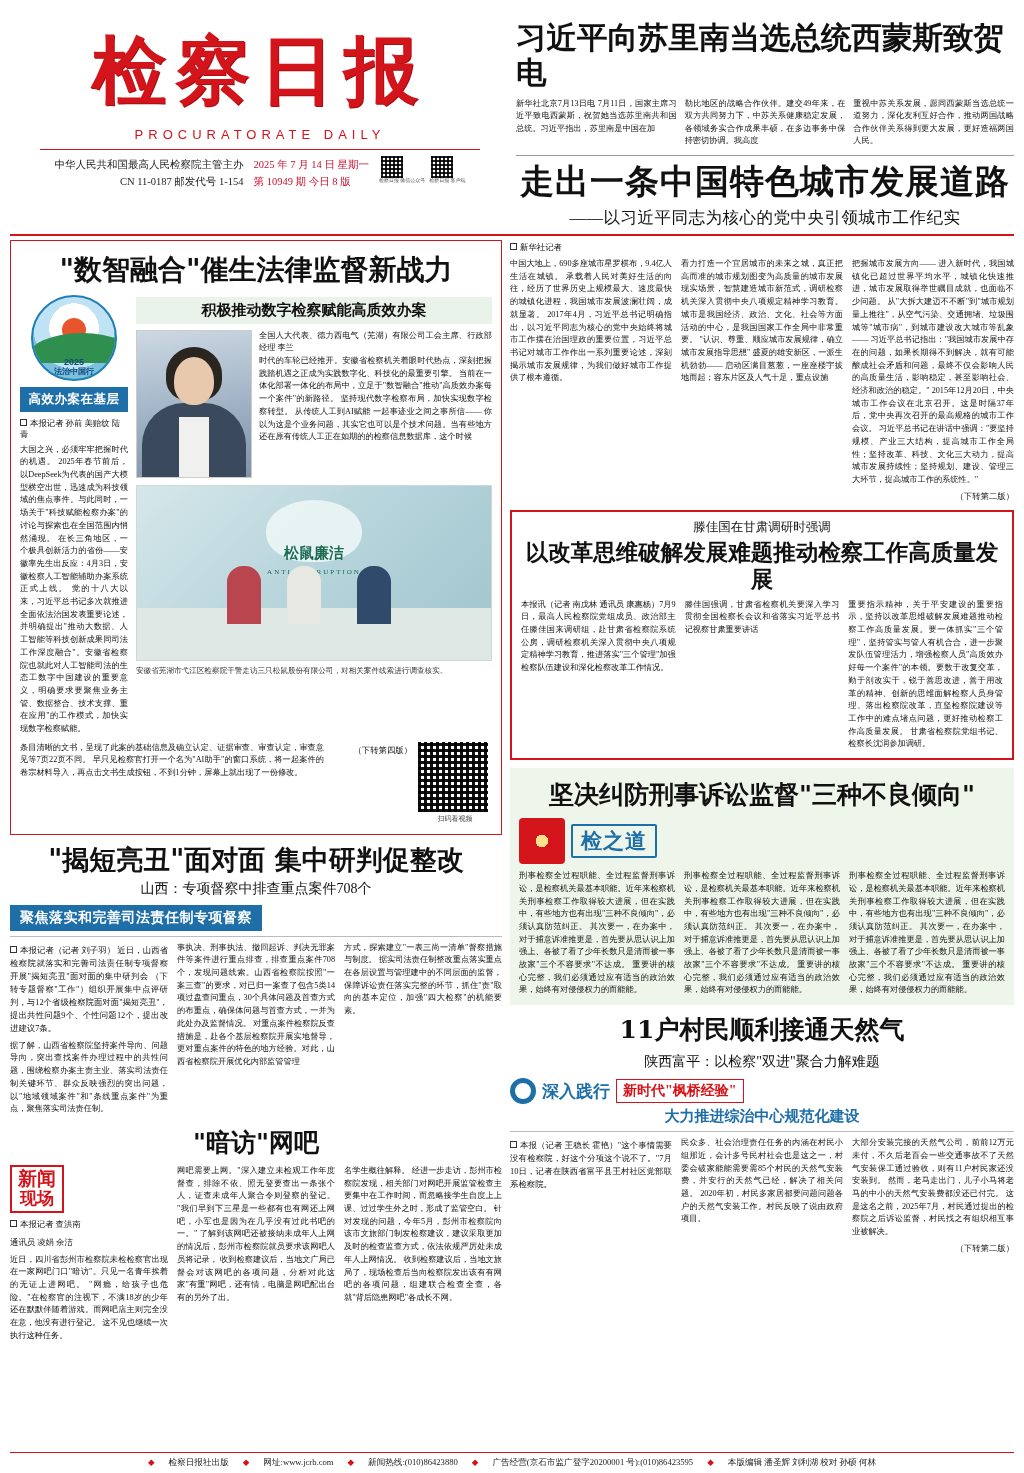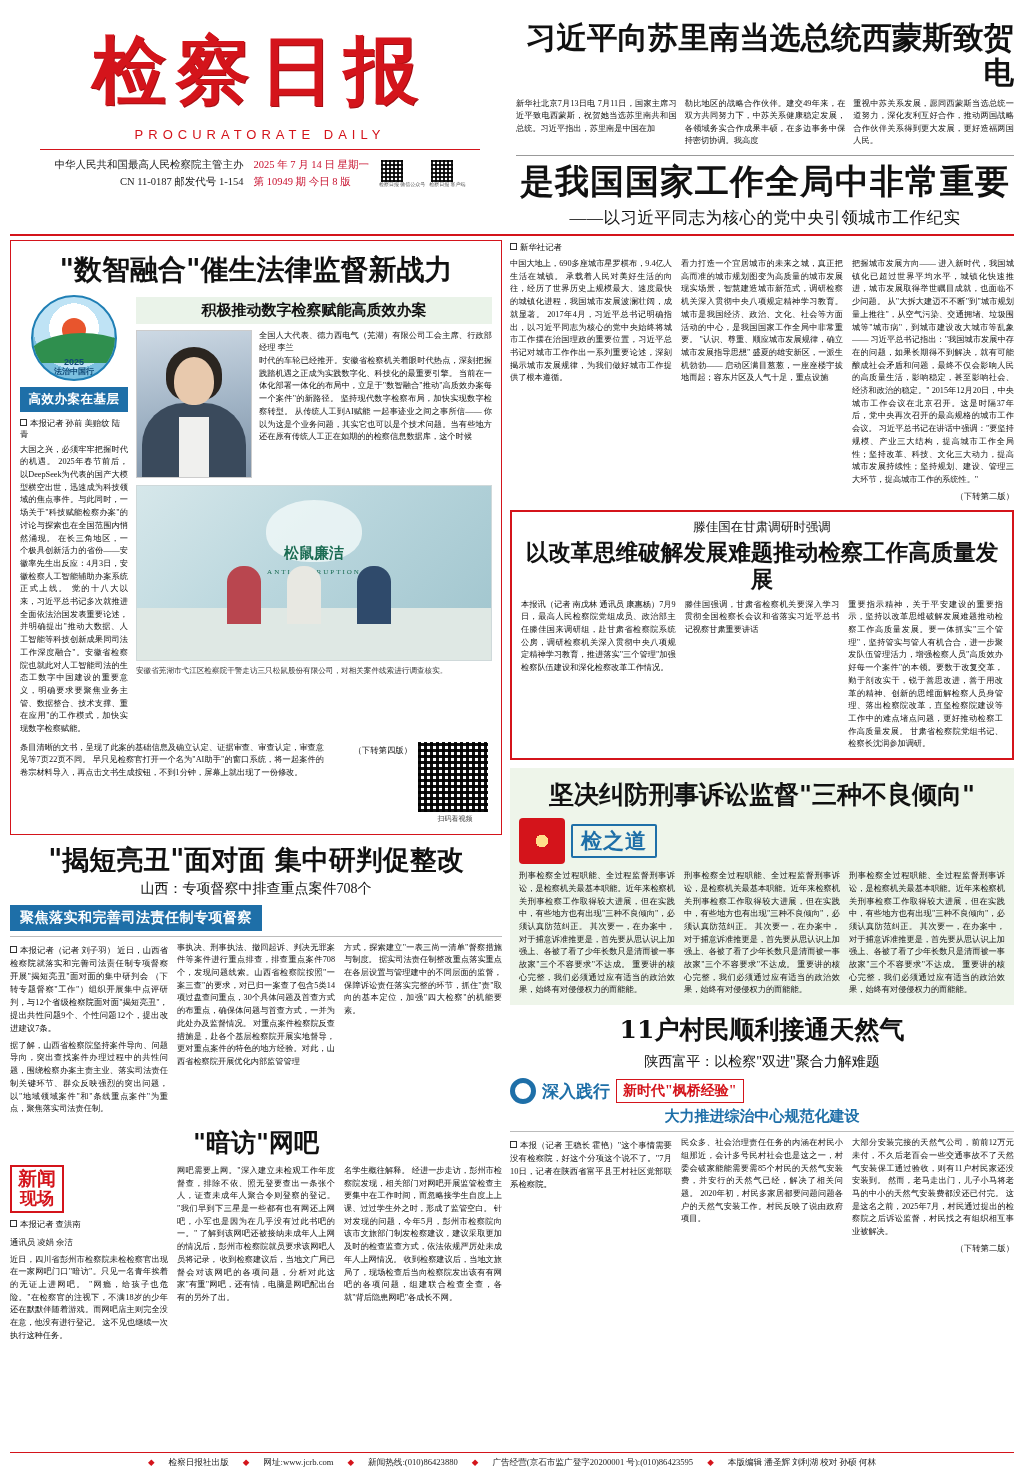--- a/index.html
+++ b/index.html
@@ -31,36 +31,36 @@
   .logo-en {
     text-align: center;
     color: #d4141b;
     font-size: 13px;
     letter-spacing: 5px;
     margin-top: 10px;
     font-family: "Liberation Sans", sans-serif;
   }
   .mh-rule { border-top: 1px solid #d4141b; margin: 7px 30px 6px 30px; }
   .mh-meta {
-    display: flex; justify-content: center; align-items: center;
+    display: flex; justify-content: center; align-items: flex-start;
     font-size: 10.5px; color: #222; gap: 10px;
   }
   .mh-meta .block1 { text-align: right; line-height: 1.7; }
   .mh-meta .block2 { text-align: left; line-height: 1.7; color: #c8102e; }
   .qr-small { width: 22px; height: 22px; background:
       repeating-linear-gradient(0deg,#222 0 2px,#fff 2px 4px),
       repeating-linear-gradient(90deg,#222 0 2px,transparent 2px 4px);
       background-blend-mode: multiply; margin: 0 2px; }
   .qr-wrap { display: flex; gap: 4px; align-items: center; }
   .qr-lbl { font-size: 5px; text-align: center; line-height: 1.1; color: #555; }
 
   .mh-right { flex: 1; padding-left: 6px; }
   .hl-top {
     font-size: 30.5px; font-weight: bold; letter-spacing: 0px;
-    text-align: right; line-height: 1.15; margin: 14px 0 8px;
+    text-align: left; line-height: 1.15; margin: 14px 0 8px;
     font-family: "DejaVu Serif", serif;
   }
   .hl-top-body { display: flex; gap: 8px; font-size: 8.2px; line-height: 1.5; text-align: justify; }
   .hl-top-body .c { flex: 1; }
   .mini-rule { border-top: 1px solid #999; margin: 8px 0 6px; }
   .hl-main {
     font-size: 34px; font-weight: bold; text-align: center; line-height: 1.12;
     font-family: "DejaVu Serif", serif; letter-spacing: 1px;
   }
   .hl-sub { font-size: 16.5px; text-align: center; margin-top: 7px; letter-spacing: 0.5px; }
@@ -240,21 +240,21 @@
     </div>
 
     <div class="mh-right">
       <div class="hl-top">习近平向苏里南当选总统西蒙斯致贺电</div>
       <div class="hl-top-body">
         <div class="c">新华社北京7月13日电  7月11日，国家主席习近平致电西蒙斯，祝贺她当选苏里南共和国总统。习近平指出，苏里南是中国在加</div>
         <div class="c">勒比地区的战略合作伙伴。建交49年来，在双方共同努力下，中苏关系健康稳定发展，各领域务实合作成果丰硕，在多边事务中保持密切协调。我高度</div>
         <div class="c">重视中苏关系发展，愿同西蒙斯当选总统一道努力，深化友利互好合作，推动两国战略合作伙伴关系得到更大发展，更好造福两国人民。</div>
       </div>
       <div class="mini-rule"></div>
-      <div class="hl-main">是我国国家工作全局中非常重要</div>
+      <div class="hl-main">走出一条中国特色城市发展道路</div>
       <div class="hl-sub">——以习近平同志为核心的党中央引领城市工作纪实</div>
     </div>
   </div>
 
   <div class="red-rule"></div>
 
   <div class="content">
 
     <div class="col-left">
 

